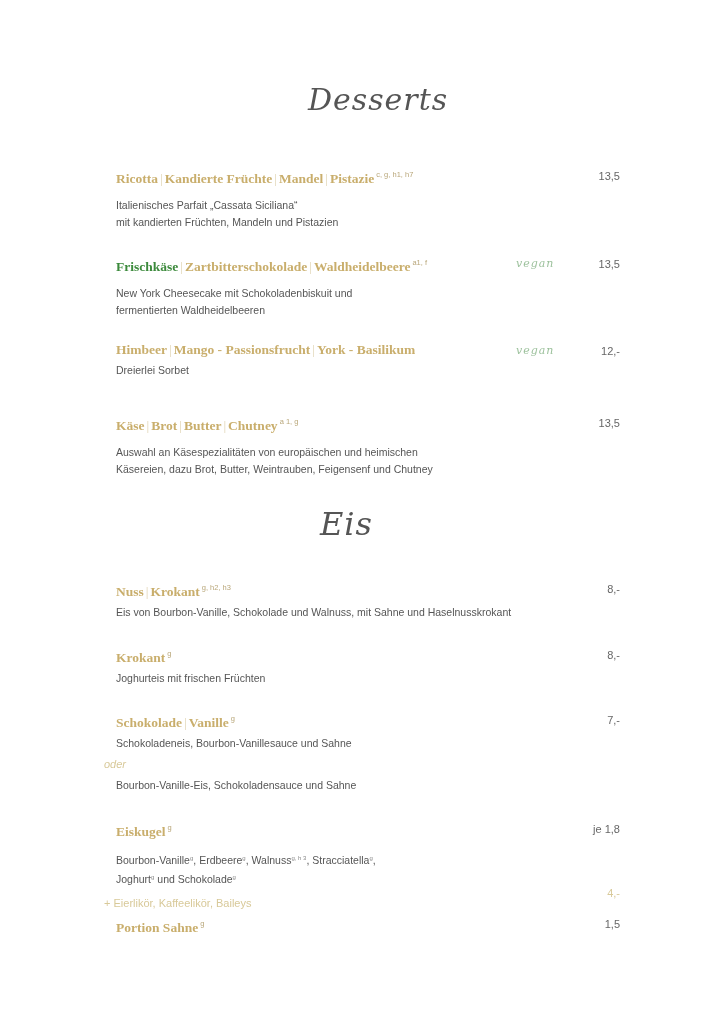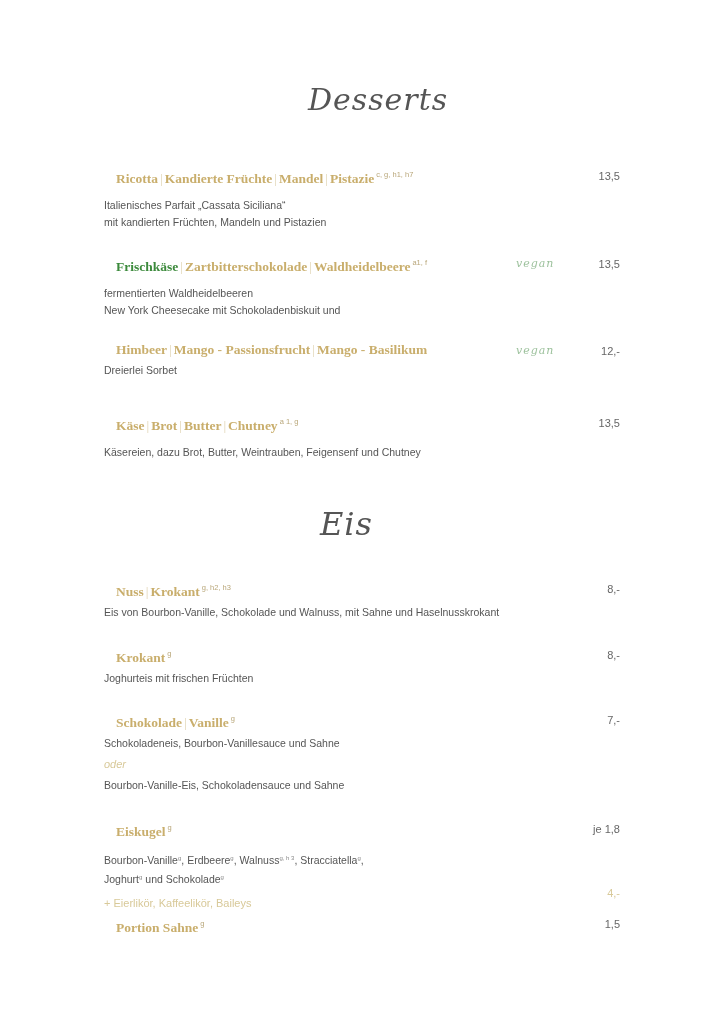--- a/index.html
+++ b/index.html
@@ -4,21 +4,21 @@
 <style>
   html, body { margin: 0; padding: 0; background: #ffffff; }
   body { width: 724px; height: 1024px; position: relative; overflow: hidden; font-family: "Liberation Sans", sans-serif; }
   .page { position: absolute; left: 0; top: 0; width: 724px; height: 756px; }
   .script-title { position: absolute; font-family: "DejaVu Serif", serif; font-style: italic; color: #555; font-weight: 300; letter-spacing: 1px; }
   .item { position: absolute; left: 104px; width: 516px; }
   .item-title { font-family: "Liberation Serif", serif; font-weight: bold; font-size: 13.5px; color: #c9ae6c; white-space: nowrap; line-height: 18px; margin-left: 12px; }
   .item-title .green { color: #3c8a3c; text-align: center; }
   .item-title .sep { color: #e0d4b4; font-weight: normal; padding: 0 2px; }
   .item-title sup { font-family: "Liberation Sans", sans-serif; font-weight: normal; font-size: 7.5px; color: #b9a77a; vertical-align: 6px; margin-left: 2px; }
-  .desc { font-size: 10.5px; color: #555; line-height: 17px; }
+  .desc { font-size: 10.5px; color: #555; line-height: 17px; margin-left: 12px; }
   .desc sup { font-size: 6px; vertical-align: 4px; color: #888; }
   .desc-gold { font-size: 11px; color: #d8c999; line-height: 17px; }
   .desc-oder { font-size: 11px; color: #d8c999; font-style: italic; line-height: 17px; }
   .price { position: absolute; right: 104px; font-size: 11px; color: #666; text-align: right; }
   .price.gold { color: #d8c999; }
   .vegan { position: absolute; left: 516px; font-family: "DejaVu Serif", serif; font-style: italic; font-size: 11px; color: #9cc19c; letter-spacing: 1px; }
 </style>
 </head>
 <body>
 
@@ -34,41 +34,42 @@
     <div class="desc">Italienisches Parfait „Cassata Siciliana“</div>
     <div class="desc">mit kandierten Früchten, Mandeln und Pistazien</div>
   </div>
   <div class="price" style="top:170px;">13,5</div>
 
   <div class="item" style="top:254px;">
     <div class="item-title">
       <span class="green">Frischkäse</span><span class="sep">|</span><span>Zartbitterschokolade</span><span class="sep">|</span><span>Waldheidelbeere</span><sup>a1, f</sup>
     </div>
     <div style="height:9px"></div>
+    <div class="desc">New York Cheesecake mit Schokoladenbiskuit und</div>
     <div class="desc">fermentierten Waldheidelbeeren</div>
-    <div class="desc">New York Cheesecake mit Schokoladenbiskuit und</div>
   </div>
   <div class="vegan" style="top:257px;">vegan</div>
   <div class="price" style="top:258px;">13,5</div>
 
   <div class="item" style="top:341px;">
     <div class="item-title">
-      <span>Himbeer</span><span class="sep">|</span><span>Mango - Passionsfrucht</span><span class="sep">|</span><span>Mango - Basilikum</span>
+      <span>Himbeer</span><span class="sep">|</span><span>Mango - Passionsfrucht</span><span class="sep">|</span><span>York - Basilikum</span>
     </div>
     <div style="height:3px"></div>
     <div class="desc">Dreierlei Sorbet</div>
   </div>
   <div class="vegan" style="top:344px;">vegan</div>
   <div class="price" style="top:345px;">12,-</div>
 
   <div class="item" style="top:413px;">
     <div class="item-title">
       <span>Käse</span><span class="sep">|</span><span>Brot</span><span class="sep">|</span><span>Butter</span><span class="sep">|</span><span>Chutney</span><sup>a 1, g</sup>
     </div>
     <div style="height:9px"></div>
+    <div class="desc">Auswahl an Käsespezialitäten von europäischen und heimischen</div>
     <div class="desc">Käsereien, dazu Brot, Butter, Weintrauben, Feigensenf und Chutney</div>
   </div>
   <div class="price" style="top:417px;">13,5</div>
 
   <div class="script-title" style="left:320px; top:505px; font-size:32px;">Eis</div>
 
   <div class="item" style="top:579px;">
     <div class="item-title">
       <span>Nuss</span><span class="sep">|</span><span>Krokant</span><sup>g, h2, h3</sup>
     </div>

